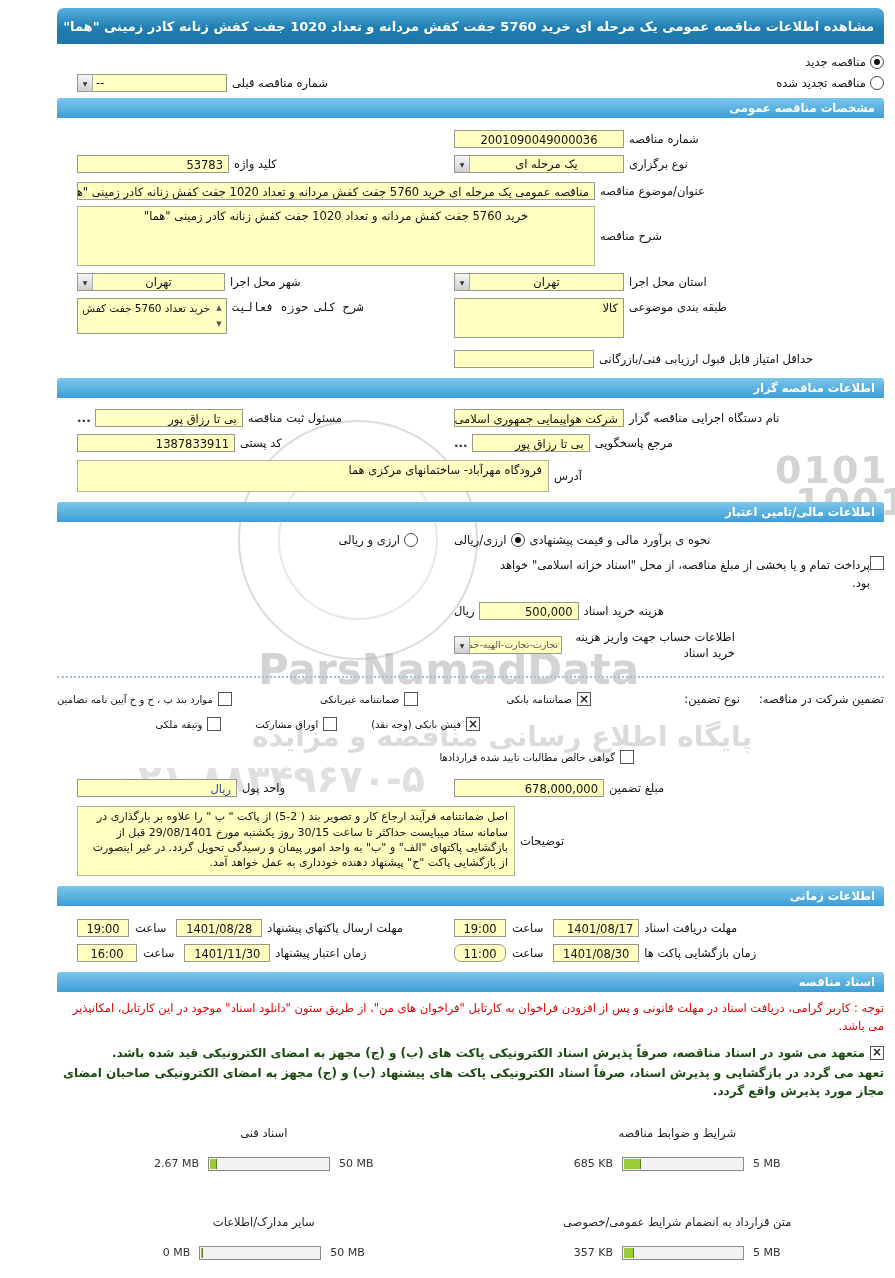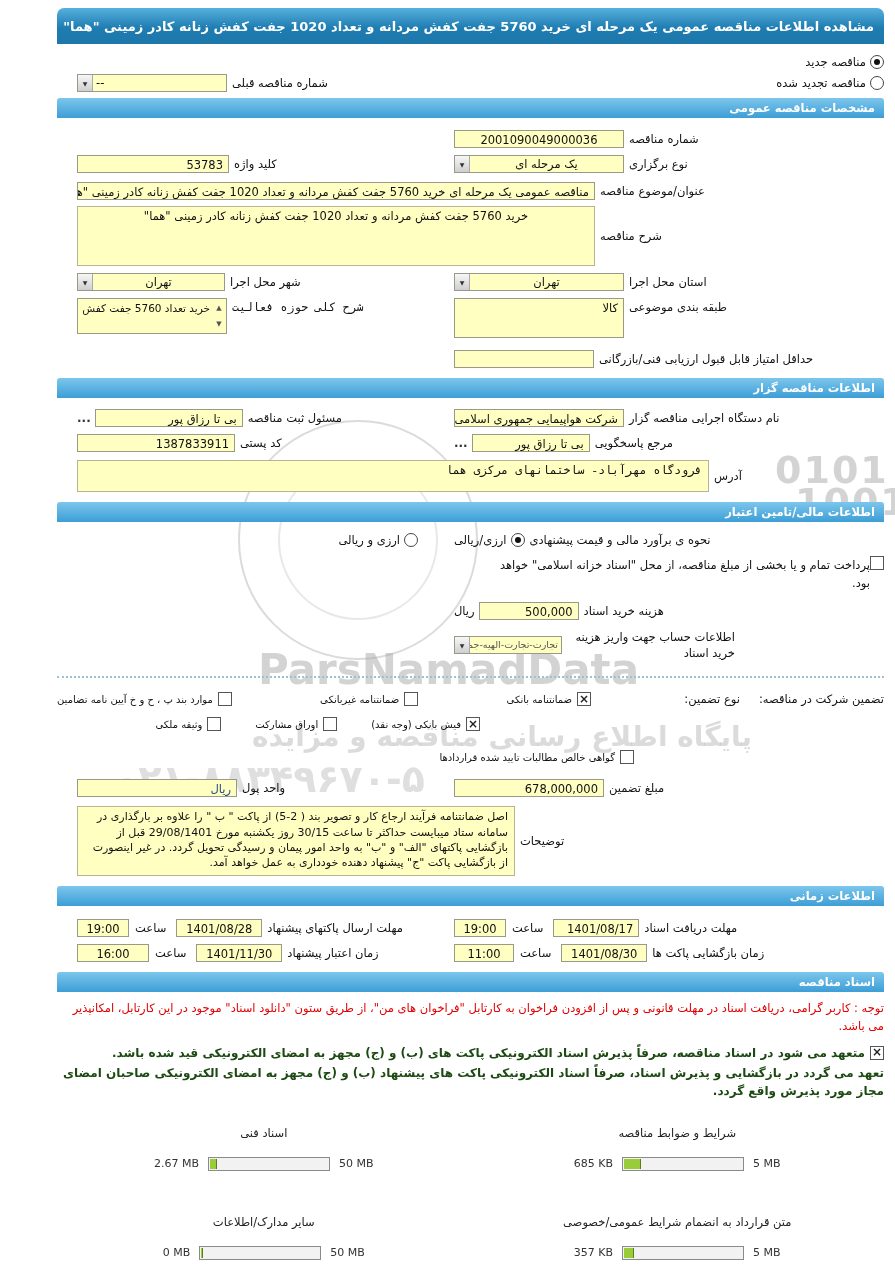--- a/index.html
+++ b/index.html
@@ -192,21 +192,21 @@
         <span class="dots">...</span>
       </div>
       <div class="h-l">
         <span class="lb">کد پستی</span>
         <span class="fld" style="width:158px;">1387833911</span>
       </div>
     </div>
 
     <div class="rowF" style="margin-top:8px;">
       <span class="lb">آدرس</span>
-      <span class="box" style="width:632px;height:32px;font-family:Liberation Mono, monospace;">فرودگاه مهرآباد- ساختمانهای مرکزی هما</span>
+      <span class="box" style="width:472px;height:32px;">فرودگاه مهرآباد- ساختمانهای مرکزی هما</span>
     </div>
 
     <div class="secbar">اطلاعات مالی/تامین اعتبار</div>
 
     <div class="row" style="margin-top:11px;">
       <div class="h-r">
         <span class="lb">نحوه ی برآورد مالی و قیمت پیشنهادی</span>
         <span class="rad on"></span>
         <span class="lb" style="margin-right:4px;margin-left:0;">ارزی/ریالی</span>
       </div>
@@ -315,27 +315,27 @@
         <span class="lb" style="margin:0 10px 0 6px;">ساعت</span>
         <span class="fld ctr" style="width:52px;">19:00</span>
       </div>
     </div>
 
     <div class="row">
       <div class="h-r">
         <span class="lb">زمان بازگشایی پاکت ها</span>
         <span class="fld ctr" style="width:86px;">1401/08/30</span>
         <span class="lb" style="margin:0 10px 0 6px;">ساعت</span>
-        <span class="fld ctr" style="width:60px;">11:00</span>
+        <span class="fld ctr" style="width:52px;border-radius:7px;">11:00</span>
       </div>
       <div class="h-l">
         <span class="lb">زمان اعتبار پیشنهاد</span>
         <span class="fld ctr" style="width:86px;">1401/11/30</span>
         <span class="lb" style="margin:0 10px 0 6px;">ساعت</span>
-        <span class="fld ctr" style="width:72px;">16:00</span>
+        <span class="fld ctr" style="width:60px;">16:00</span>
       </div>
     </div>
 
     <div class="secbar">اسناد مناقصه</div>
 
     <div class="red">توجه : کاربر گرامی، دریافت اسناد در مهلت قانونی و پس از افزودن فراخوان به کارتابل "فراخوان های من"، از طریق ستون "دانلود اسناد" موجود در این کارتابل، امکانپذیر می باشد.</div>
 
     <div style="display:flex;align-items:flex-start;margin-top:8px;">
       <span class="cb on" style="margin-top:2px;"></span>
       <span class="grn" style="margin-right:5px;">متعهد می شود در اسناد مناقصه، صرفاً پذیرش اسناد الکترونیکی پاکت های (ب) و (ج) مجهز به امضای الکترونیکی قید شده باشد.</span>

